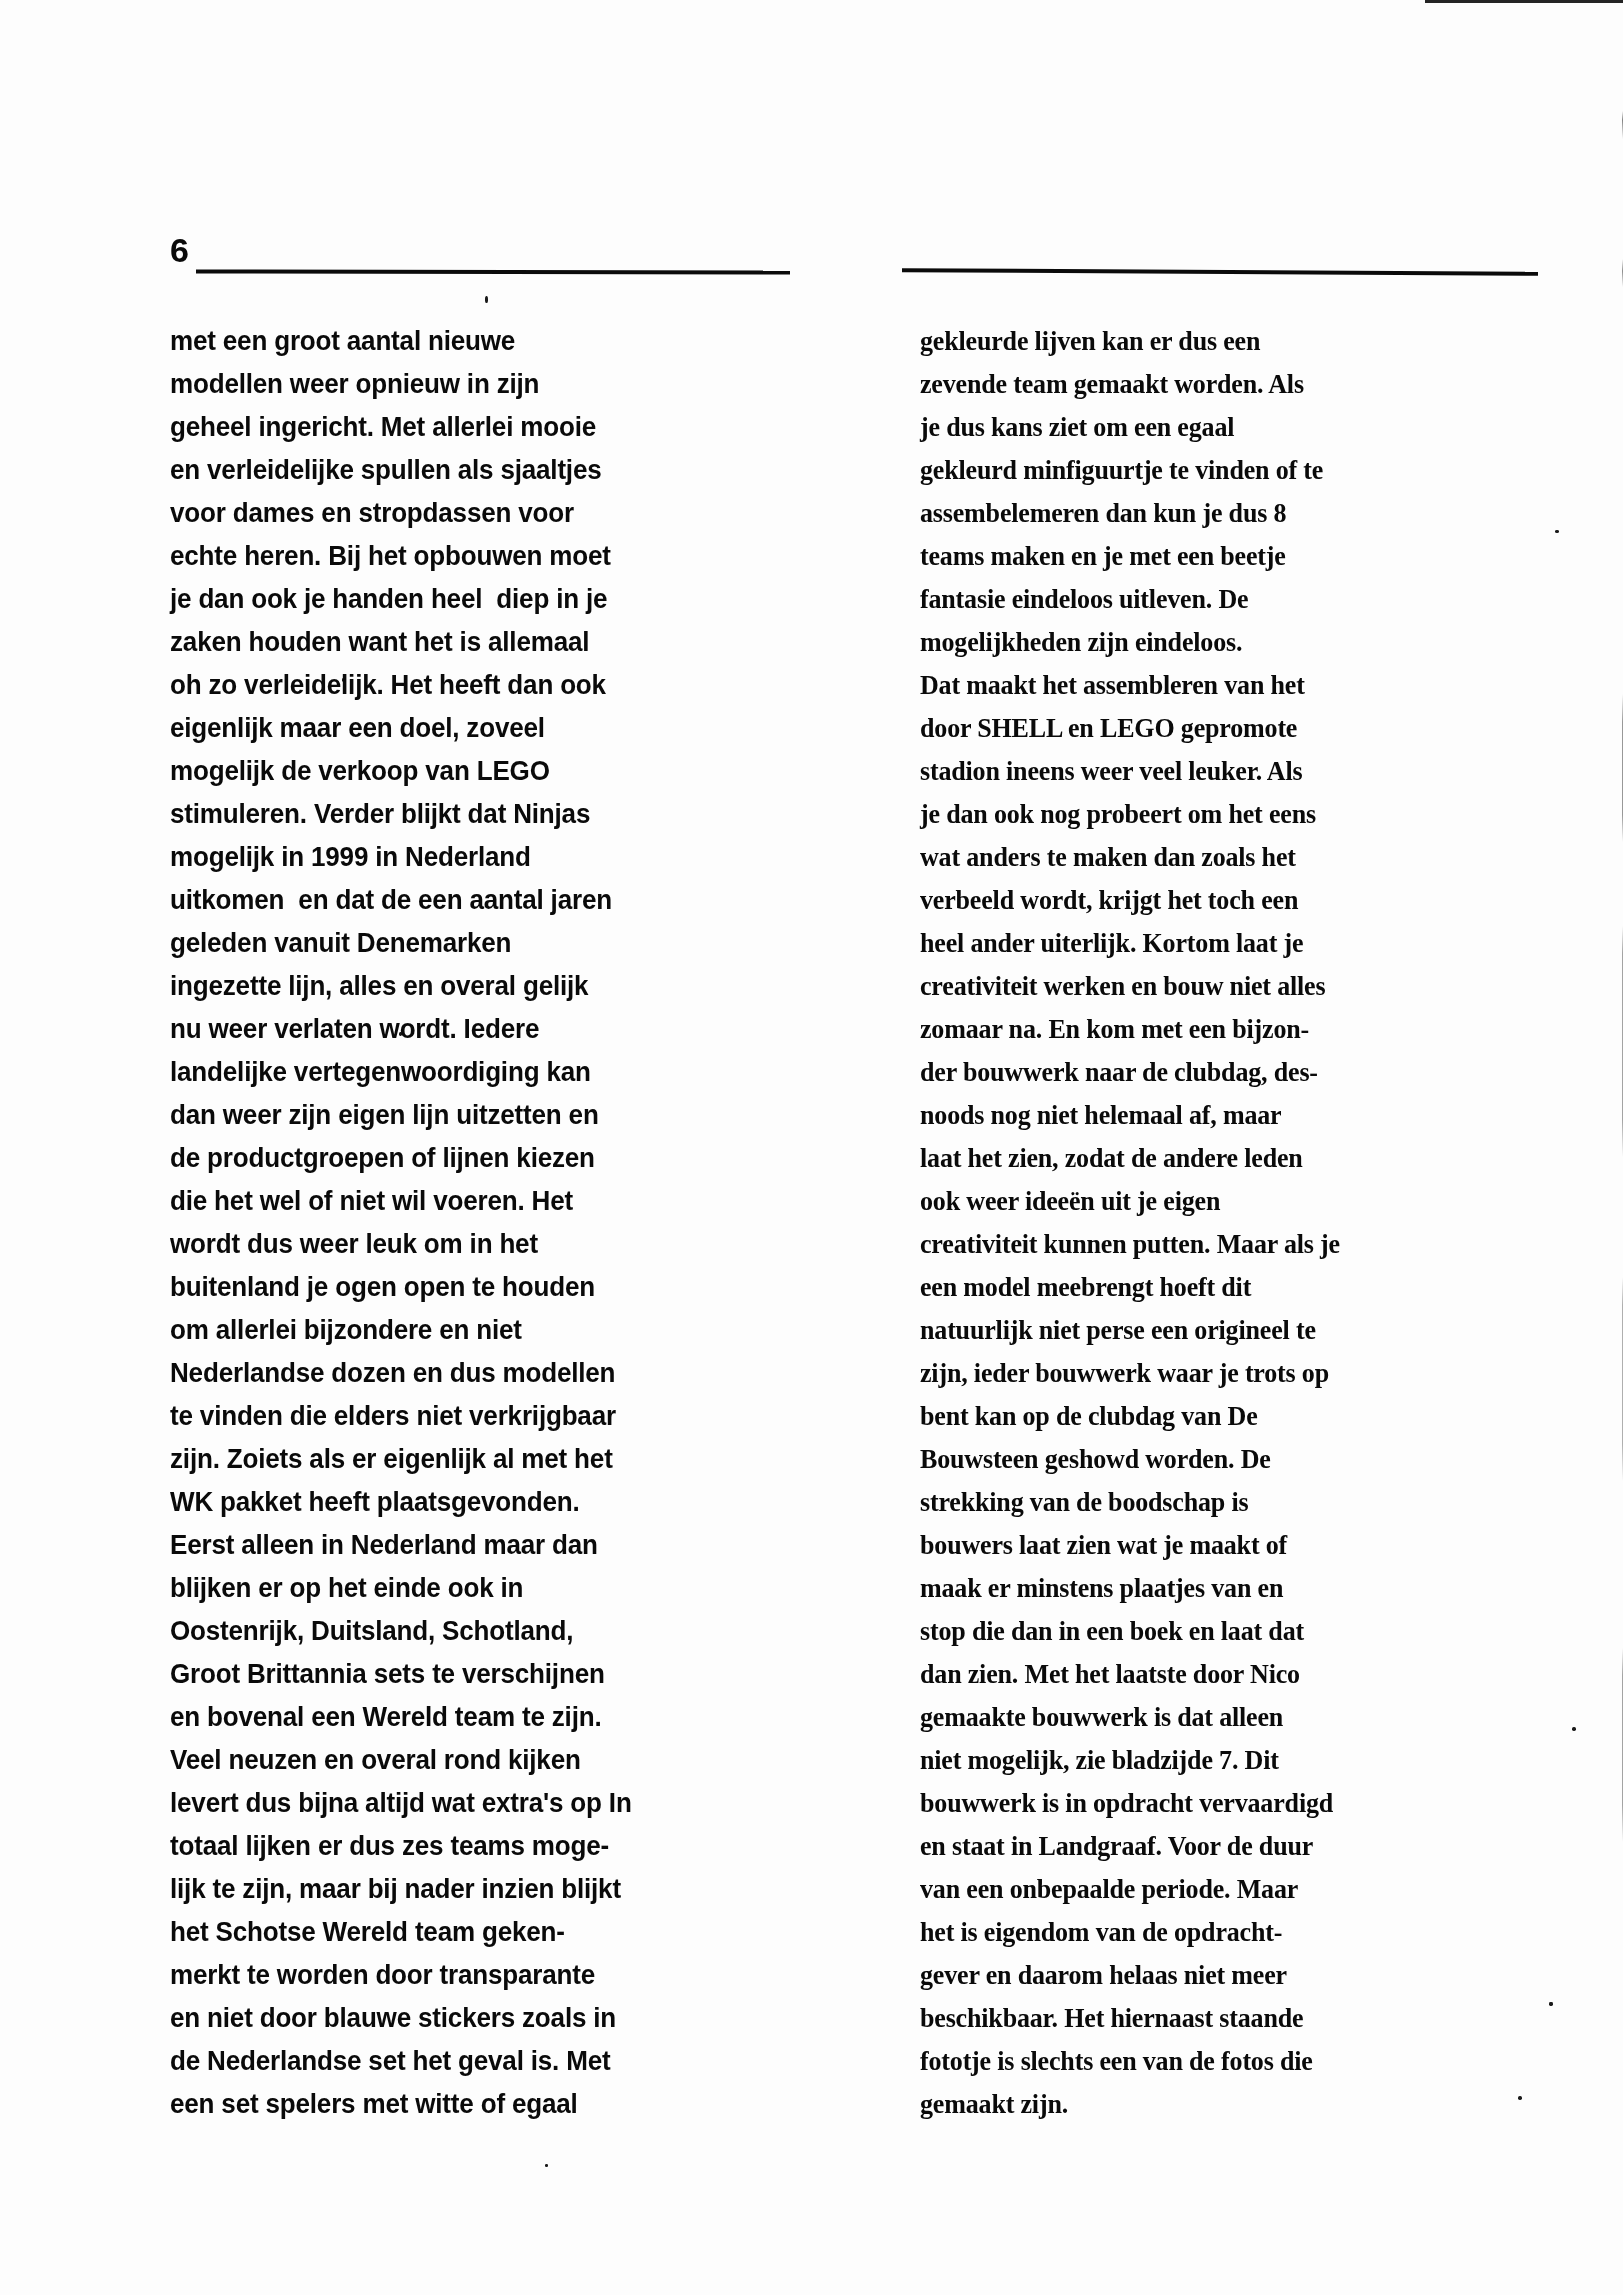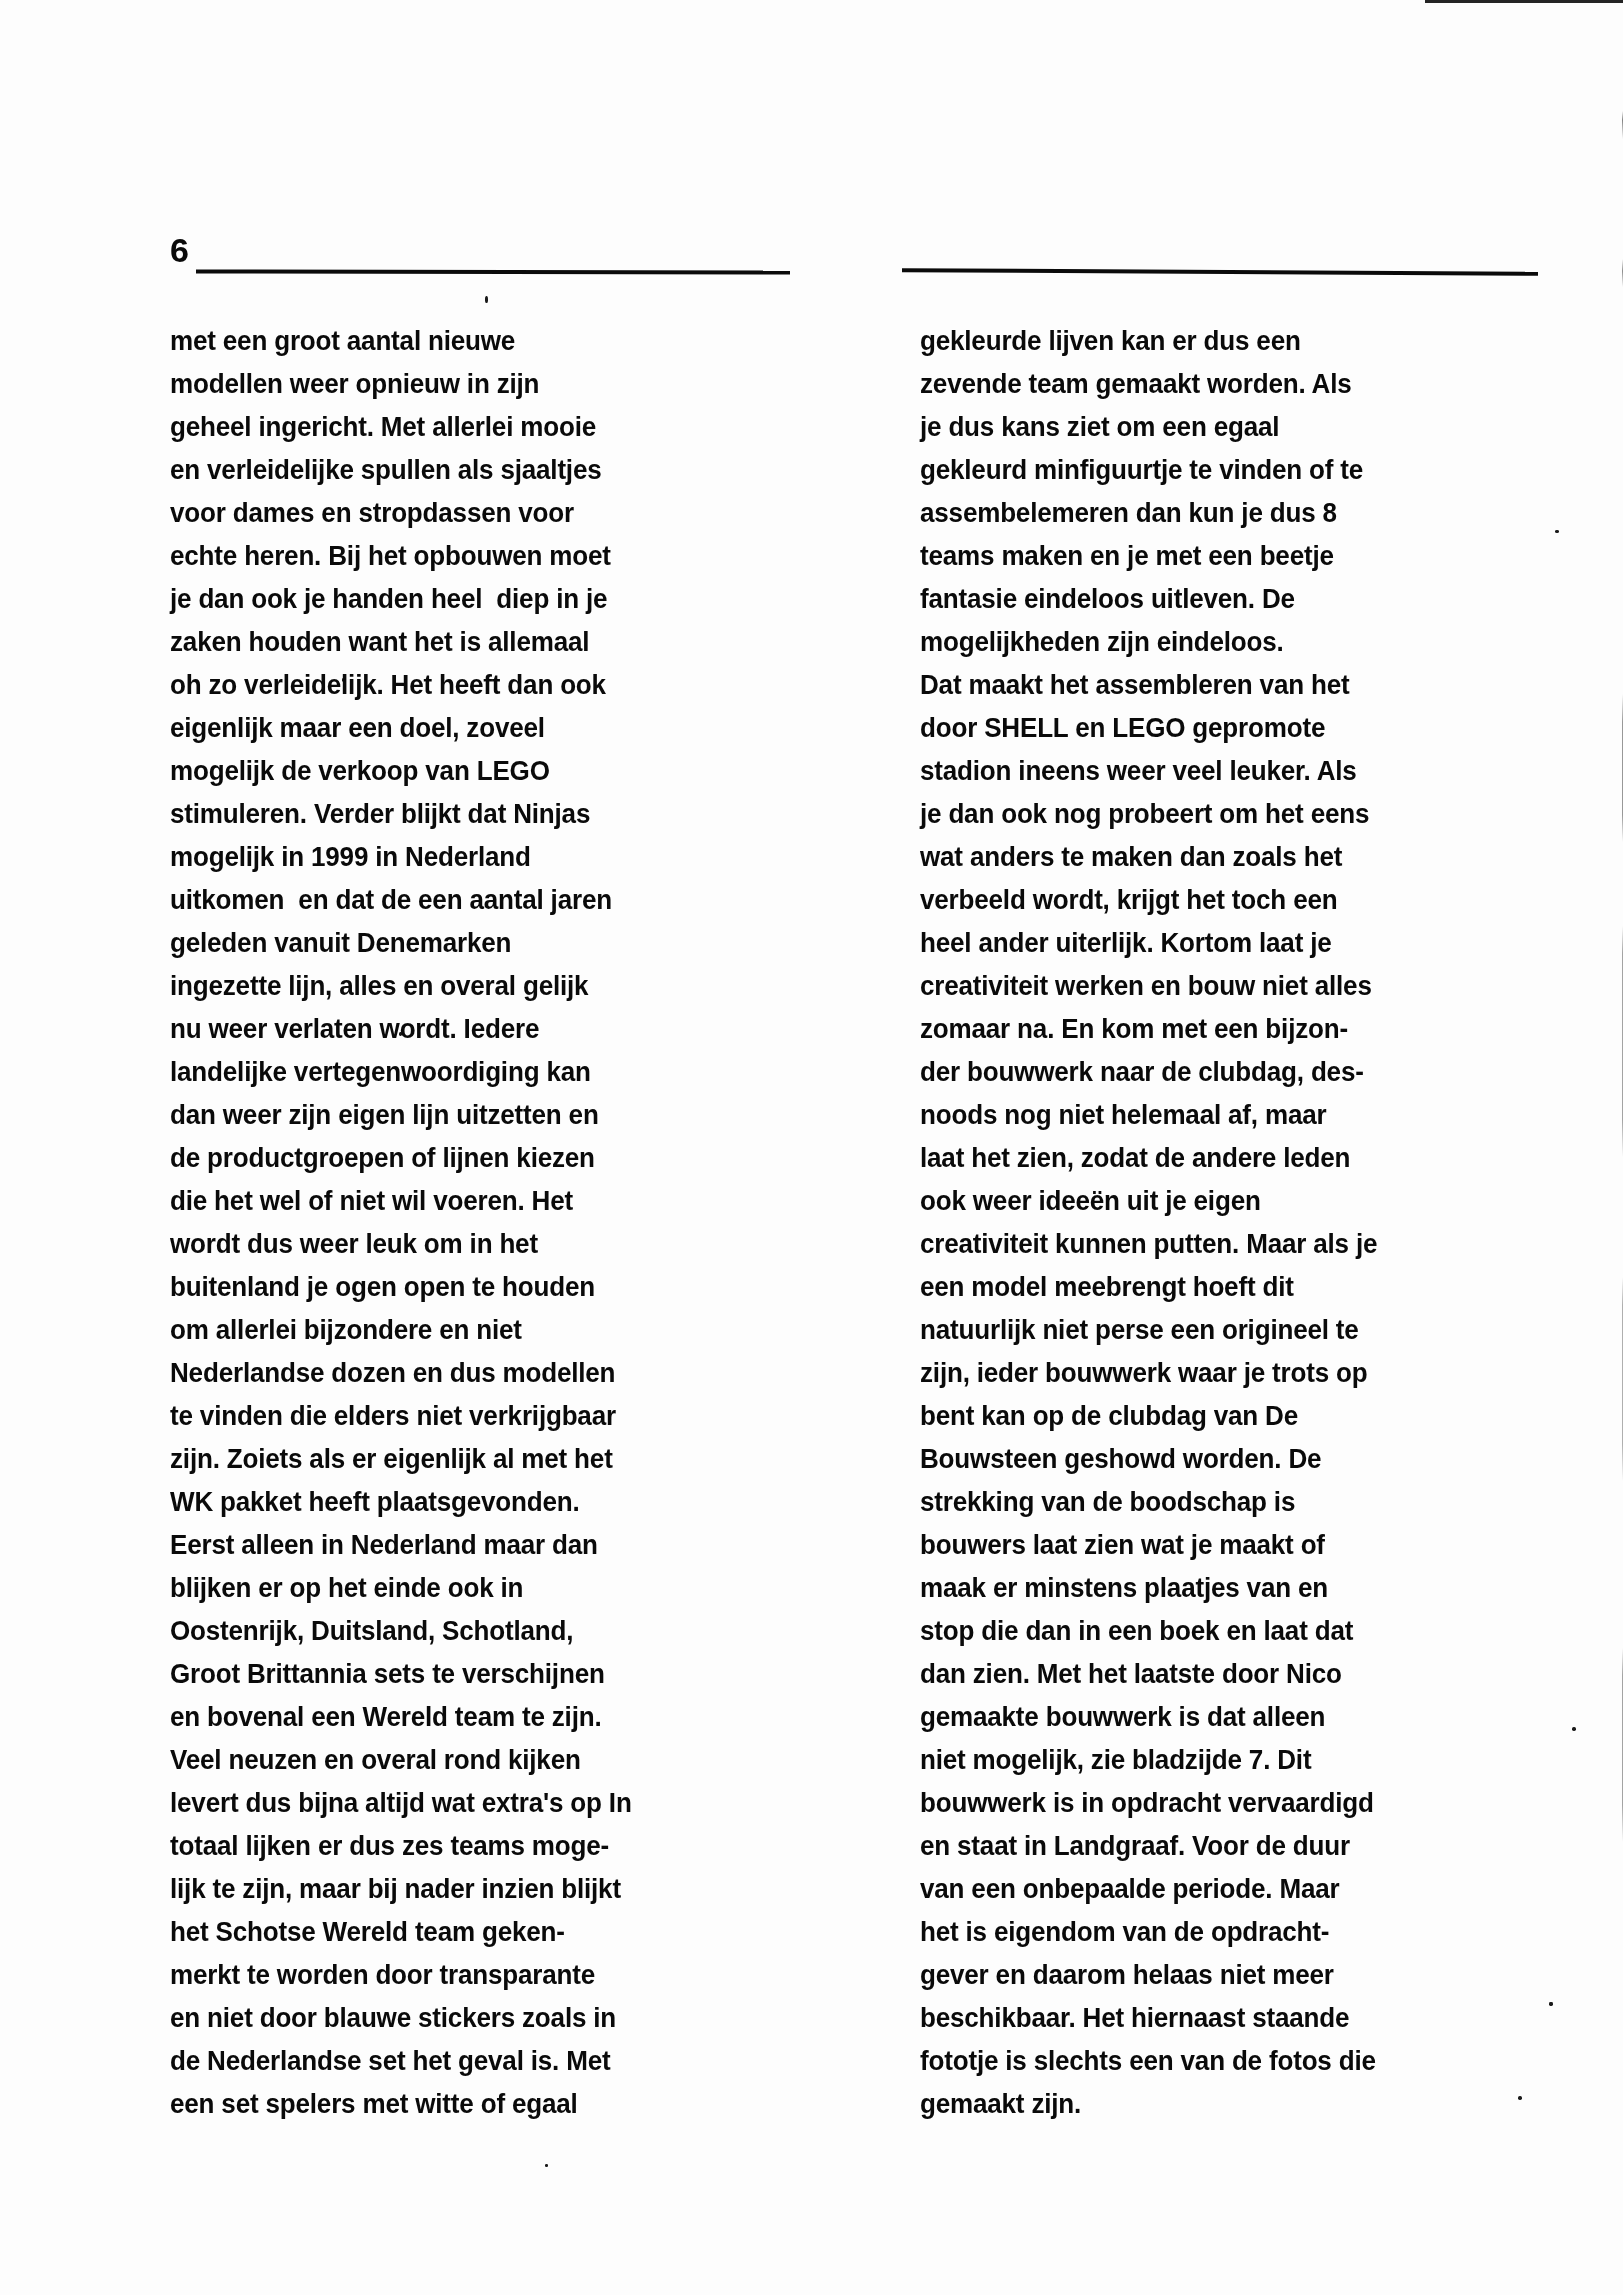--- a/index.html
+++ b/index.html
@@ -91,21 +91,21 @@
     width: 636px;
     transform: rotate(0.32deg);
   }
 
   
   .column {
     position: absolute;
     top: 319px;
   }
   .col-left  { left: 170px;  width: 639px; }
-  .col-right { left: 920px; width: 648px; }
+  .col-right { left: 920px; width: 648px; font-family: Liberation Serif, serif; }
 
   .line {
     font-size: 28px;
     font-weight: 700;
     color: #0a0a0a;
     line-height: 43px;
     height: 43px;
     white-space: pre;
     letter-spacing: -0.2px;
     transform: scaleX(0.93);

